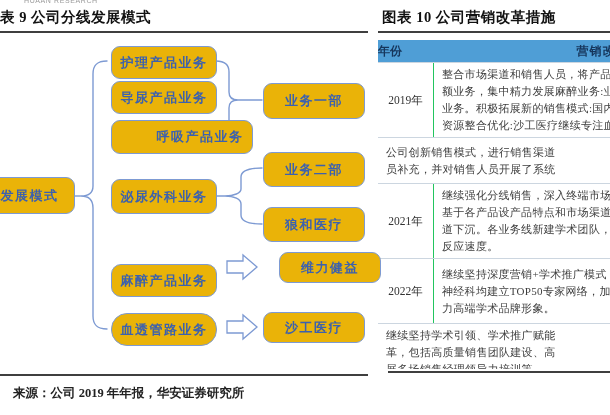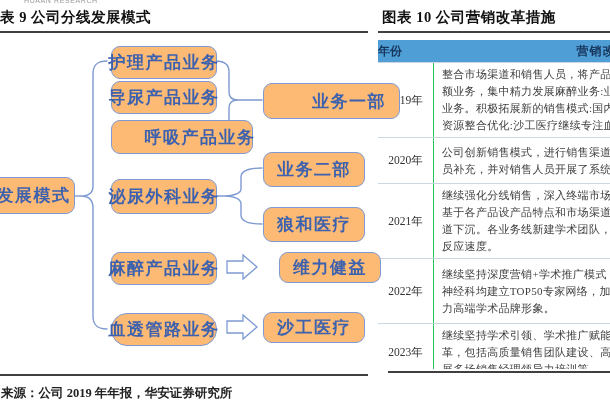--- a/index.html
+++ b/index.html
@@ -3,26 +3,26 @@
 <meta charset="utf-8">
 <style>
   html,body{margin:0;padding:0;background:#fff;}
   .page{position:relative;width:610px;height:415px;background:#fff;overflow:hidden;
         font-family:"Liberation Serif",serif;}
   .logo{position:absolute;left:24px;top:-3px;font-size:7px;color:#9a9a9a;
         font-family:"Liberation Sans",sans-serif;letter-spacing:.6px;}
   .fig-title{position:absolute;top:8px;font-size:14.5px;font-weight:bold;color:#111;
         white-space:nowrap;letter-spacing:.5px;}
   .rule{position:absolute;background:#3f3f3f;height:2px;}
-  .footer{position:absolute;font-size:12.5px;font-weight:bold;color:#222;white-space:nowrap;}
+  .footer{position:absolute;font-size:12.5px;font-weight:bold;color:#222;white-space:nowrap;margin-left:12px;}
   
   .connectors{position:absolute;left:0;top:0;z-index:1;}
-  .dbox{position:absolute;z-index:2;background:#fdba74;border:1.4px solid #7d9ad3;border-radius:9px;
+  .dbox{position:absolute;z-index:2;background:#eab308;border:1.4px solid #7d9ad3;border-radius:9px;
         display:flex;align-items:center;justify-content:center;
-        font-size:17px;font-weight:bold;color:#3c61ae;letter-spacing:1.5px;white-space:nowrap;}
+        font-size:13px;font-weight:bold;color:#3c61ae;letter-spacing:1.5px;white-space:nowrap;}
   
   .tblwrap{position:absolute;left:378px;top:40px;width:232px;height:329px;overflow:hidden;}
   .tbl{width:420px;}
   .thead{display:flex;height:22px;align-items:center;font-weight:bold;font-size:12px;}
   .th-year{width:55px;}
   .th-measure{flex:1;text-align:center;letter-spacing:1px;}
   .trow{display:flex;border-top:1px solid #ccd6e0;}
   .trow:last-child{border-bottom:1px solid #ccd6e0;}
   .td-year{width:55px;flex:0 0 55px;display:flex;align-items:center;justify-content:center;
         font-size:11.5px;color:#333;border-right:1px solid #22c55e;}
@@ -51,23 +51,23 @@
     <polygon points="227,261 243,261 243,255 257,267 243,279 243,273 227,273" fill="#fff" stroke="#7d9ad3" stroke-width="1.3"></polygon>
     <polygon points="227,321 243,321 243,315 257,327 243,339 243,333 227,333" fill="#fff" stroke="#7d9ad3" stroke-width="1.3"></polygon>
   </svg>
 
   <div id="diagram-boxes">
       <div class="dbox" style="left: -45px; top: 177px; width: 118px; height: 35px;">分线发展模式</div>
       <div class="dbox" style="left: 111px; top: 46px; width: 104px; height: 31px;">护理产品业务</div>
       <div class="dbox" style="left: 111px; top: 81px; width: 104px; height: 31px;">导尿产品业务</div>
       <div class="dbox" style="left: 111px; top: 120px; width: 104px; height: 32px; padding-left: 36px;">呼吸产品业务</div>
       <div class="dbox" style="left: 111px; top: 179px; width: 104px; height: 33px;">泌尿外科业务</div>
-      <div class="dbox" style="left: 111px; top: 252px; width: 104px; height: 31px;">麻醉产品业务</div>
+      <div class="dbox" style="left: 111px; top: 264px; width: 104px; height: 31px; border-radius: 10px;">麻醉产品业务</div>
       <div class="dbox" style="left: 111px; top: 313px; width: 104px; height: 31px; border-radius: 16px;">血透管路业务</div>
-      <div class="dbox" style="left: 263px; top: 83px; width: 100px; height: 34px; padding-left: 35px;">业务一部</div>
+      <div class="dbox" style="left: 263px; top: 83px; width: 100px; height: 34px;">业务一部</div>
       <div class="dbox" style="left: 263px; top: 152px; width: 100px; height: 33px;">业务二部</div>
       <div class="dbox" style="left: 263px; top: 207px; width: 100px; height: 33px;">狼和医疗</div>
       <div class="dbox" style="left: 263px; top: 252px; width: 100px; height: 29px; margin-left: 16px;">维力健益</div>
       <div class="dbox" style="left: 263px; top: 312px; width: 100px; height: 29px;">沙工医疗</div>
     </div>
 
   <div class="tblwrap">
     <div class="tbl">
       <div class="thead" id="tbl-head" style="background: rgb(79, 158, 214); color: rgb(22, 54, 92);">
         <div class="th-year">年份</div>
@@ -77,21 +77,20 @@
           <div class="trow" style="min-height: 71px;">
             <div class="td-year">2019年</div>
             <div class="td-lines">
               <div class="tline">整合市场渠道和销售人员，将产品</div>
               <div class="tline">额业务，集中精力发展麻醉业务:业</div>
               <div class="tline">业务。积极拓展新的销售模式:国内</div>
               <div class="tline">资源整合优化:沙工医疗继续专注血</div>
             </div>
           </div>
           <div class="trow" style="min-height: 45px;">
-            <div class="td-year">2020年</div>
             <div class="td-lines">
               <div class="tline">公司创新销售模式，进行销售渠道</div>
               <div class="tline">员补充，并对销售人员开展了系统</div>
             </div>
           </div>
           <div class="trow" style="min-height: 73px;">
             <div class="td-year">2021年</div>
             <div class="td-lines">
               <div class="tline">继续强化分线销售，深入终端市场</div>
               <div class="tline">基于各产品设产品特点和市场渠道</div>
@@ -101,21 +100,20 @@
           </div>
           <div class="trow" style="min-height: 64px;">
             <div class="td-year">2022年</div>
             <div class="td-lines">
               <div class="tline">继续坚持深度营销+学术推广模式，</div>
               <div class="tline">神经科均建立TOP50专家网络，加</div>
               <div class="tline">力高端学术品牌形象。</div>
             </div>
           </div>
           <div class="trow" style="min-height: 53px;">
-            <div class="td-year">2023年</div>
             <div class="td-lines">
               <div class="tline">继续坚持学术引领、学术推广赋能</div>
               <div class="tline">革，包括高质量销售团队建设、高</div>
               <div class="tline">展多场销售经理领导力培训等。</div>
             </div>
           </div>
         </div>
     </div>
   </div>
 

